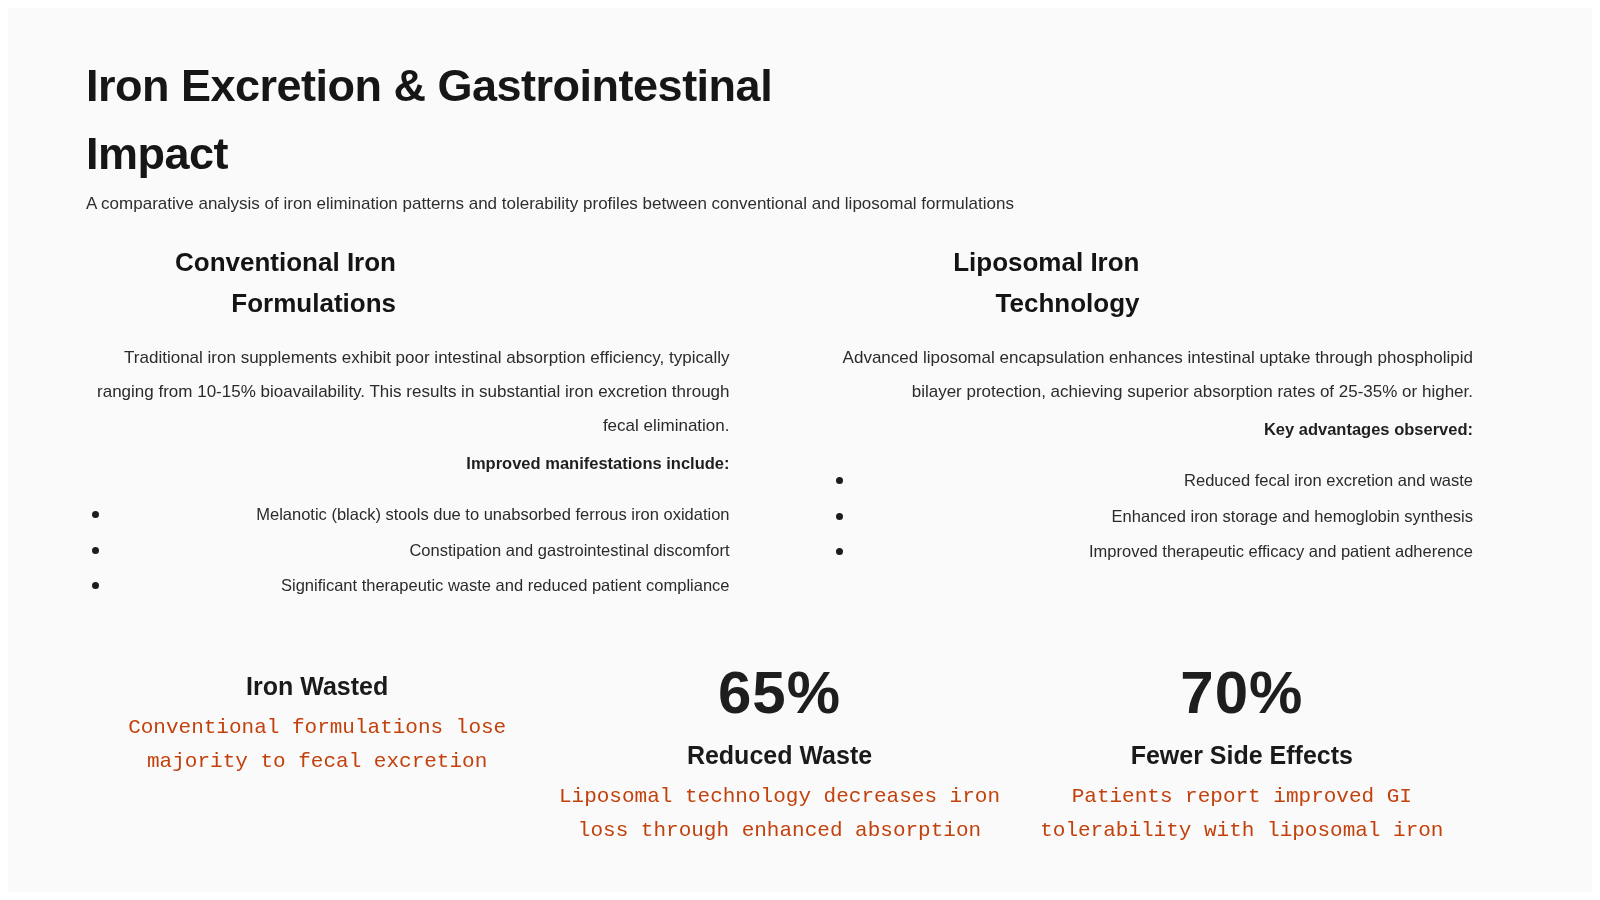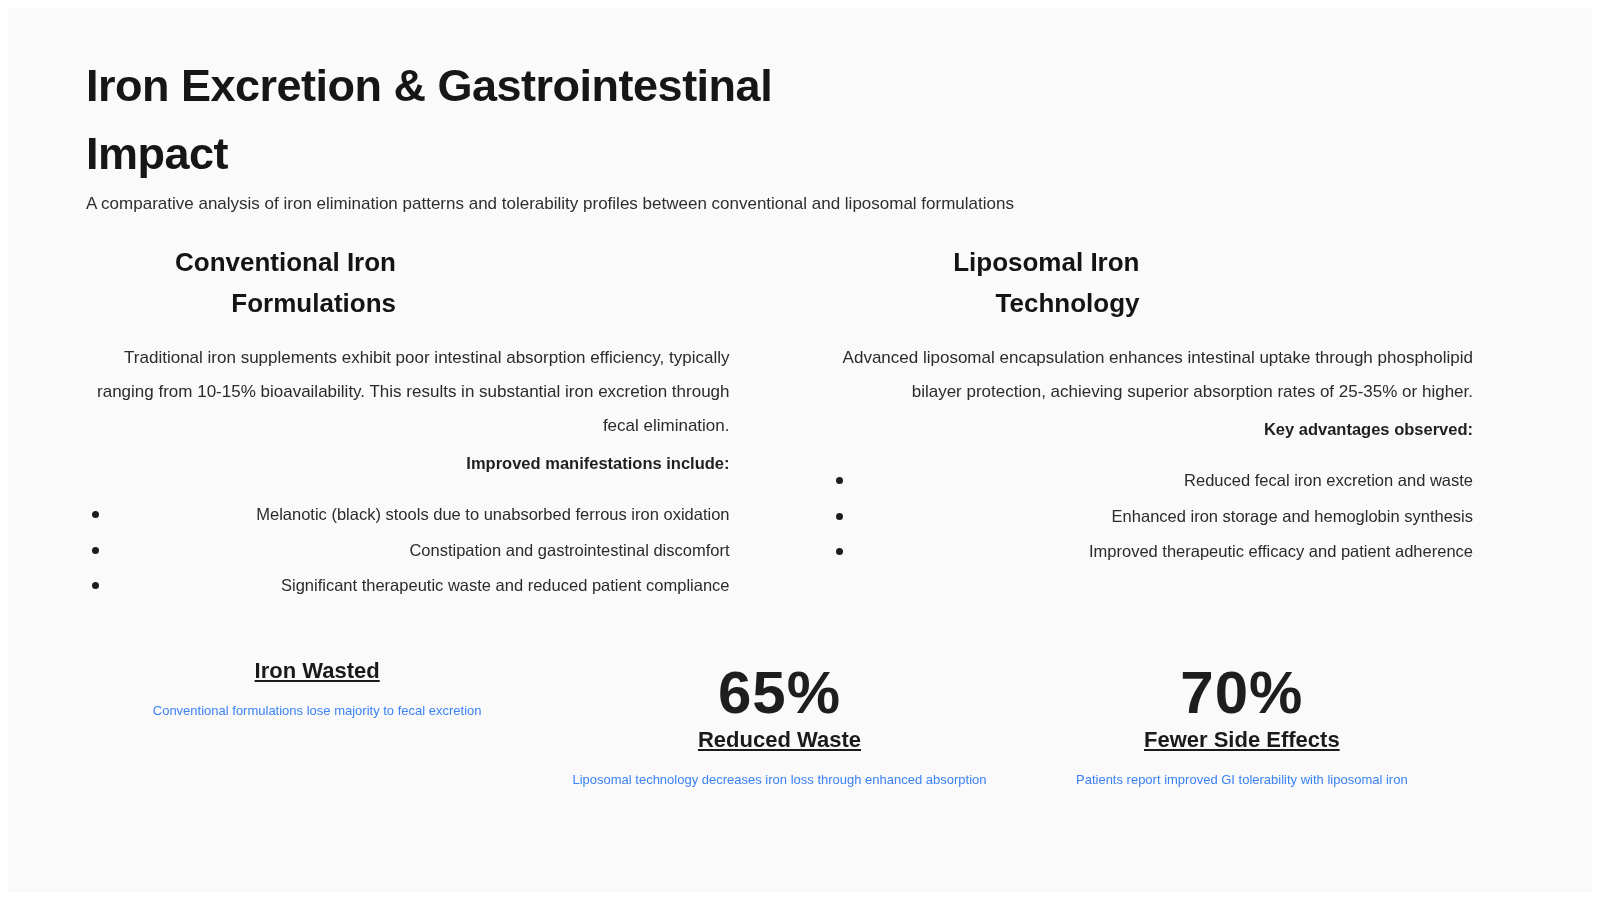--- a/index.html
+++ b/index.html
@@ -86,32 +86,32 @@
   .stat {
     text-align: center;
   }
   .stat-value {
     font-size: 60px;
     font-weight: 700;
     letter-spacing: 1px;
     color: #1e1e1e;
   }
   .stat-label {
-    margin-top: 0;
-    font-size: 22px;
+    margin-top: 14px;
+    font-size: 25px;
     font-weight: 700;
     color: #1a1a1a;
-    text-decoration: underline;
   }
   .stat-description {
     margin: 10px auto 0;
     max-width: 452px;
-    font-size: 13px;
+    font-size: 21px;
     line-height: 34px;
-    color: #3b82f6;
+    color: #c2410c;
+    font-family: Liberation Mono, monospace;
   }
 </style>
 </head>
 <body>
 
 <div class="page">
 
   <h1 class="title">Iron Excretion &amp; Gastrointestinal Impact</h1>
   <p class="subtitle">A comparative analysis of iron elimination patterns and tolerability profiles between conventional and liposomal formulations</p>
 

